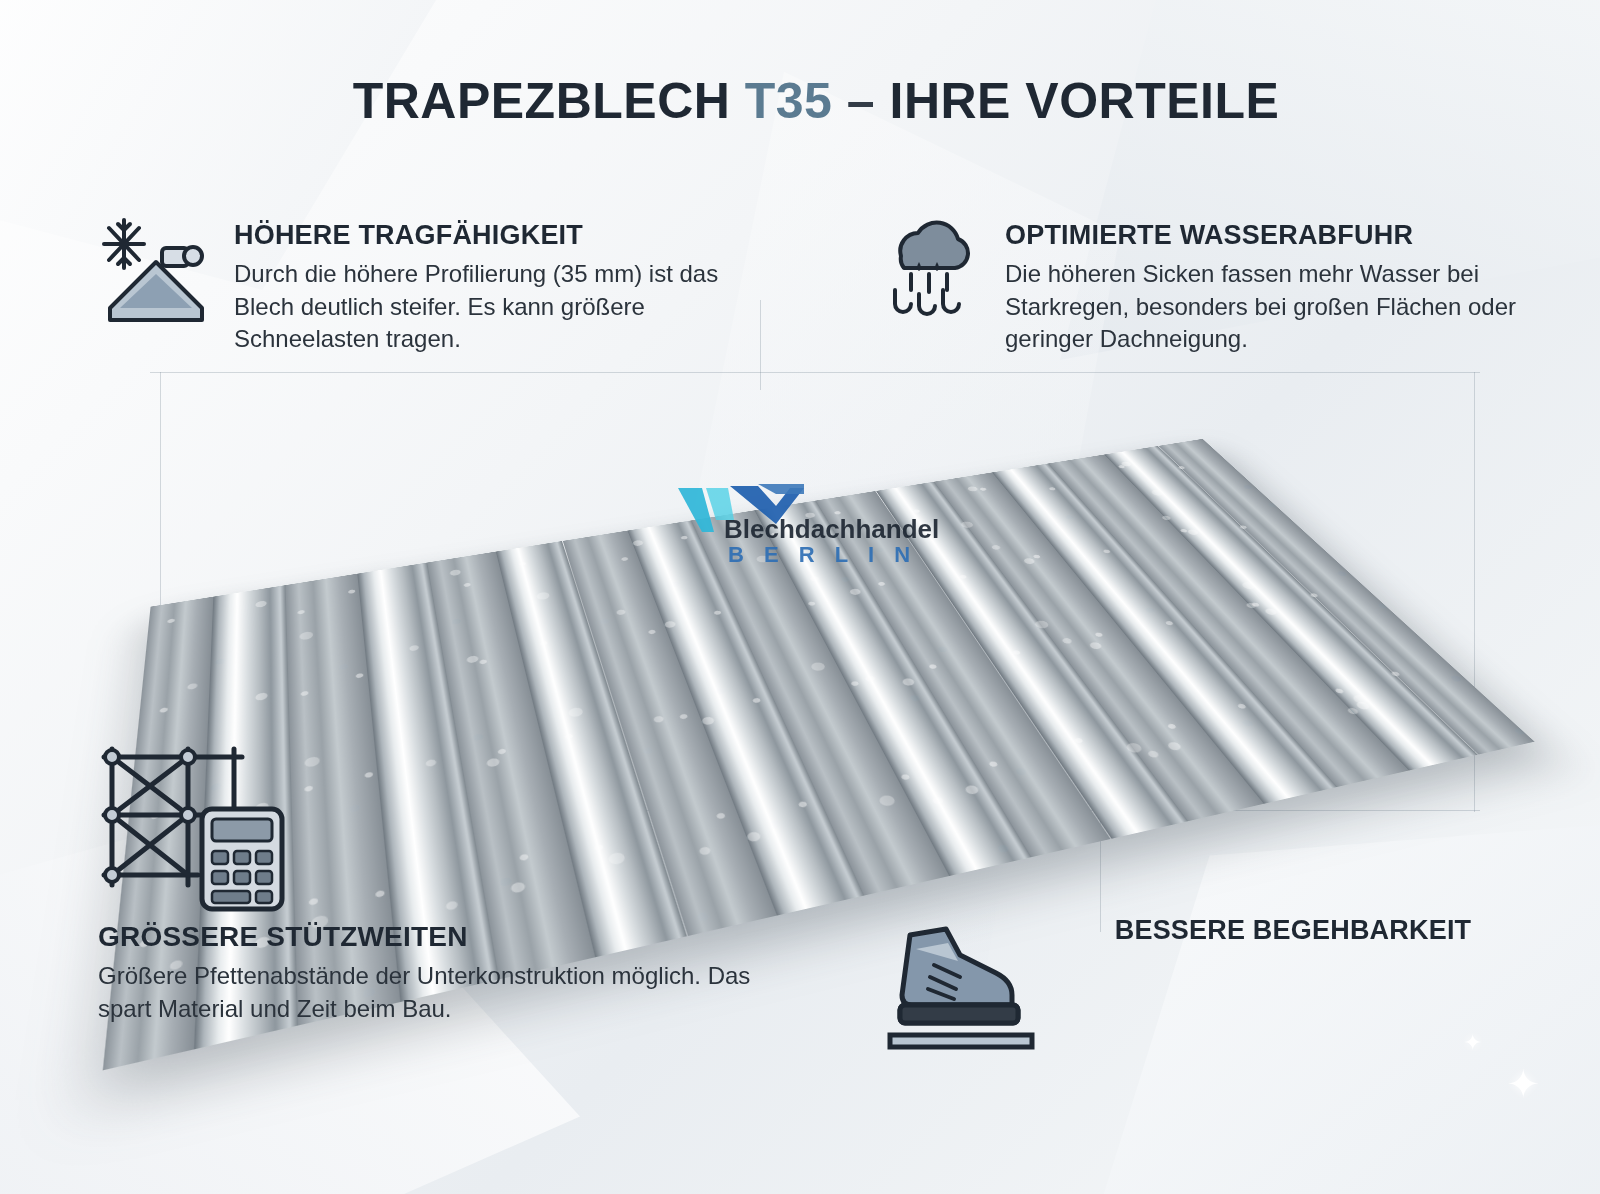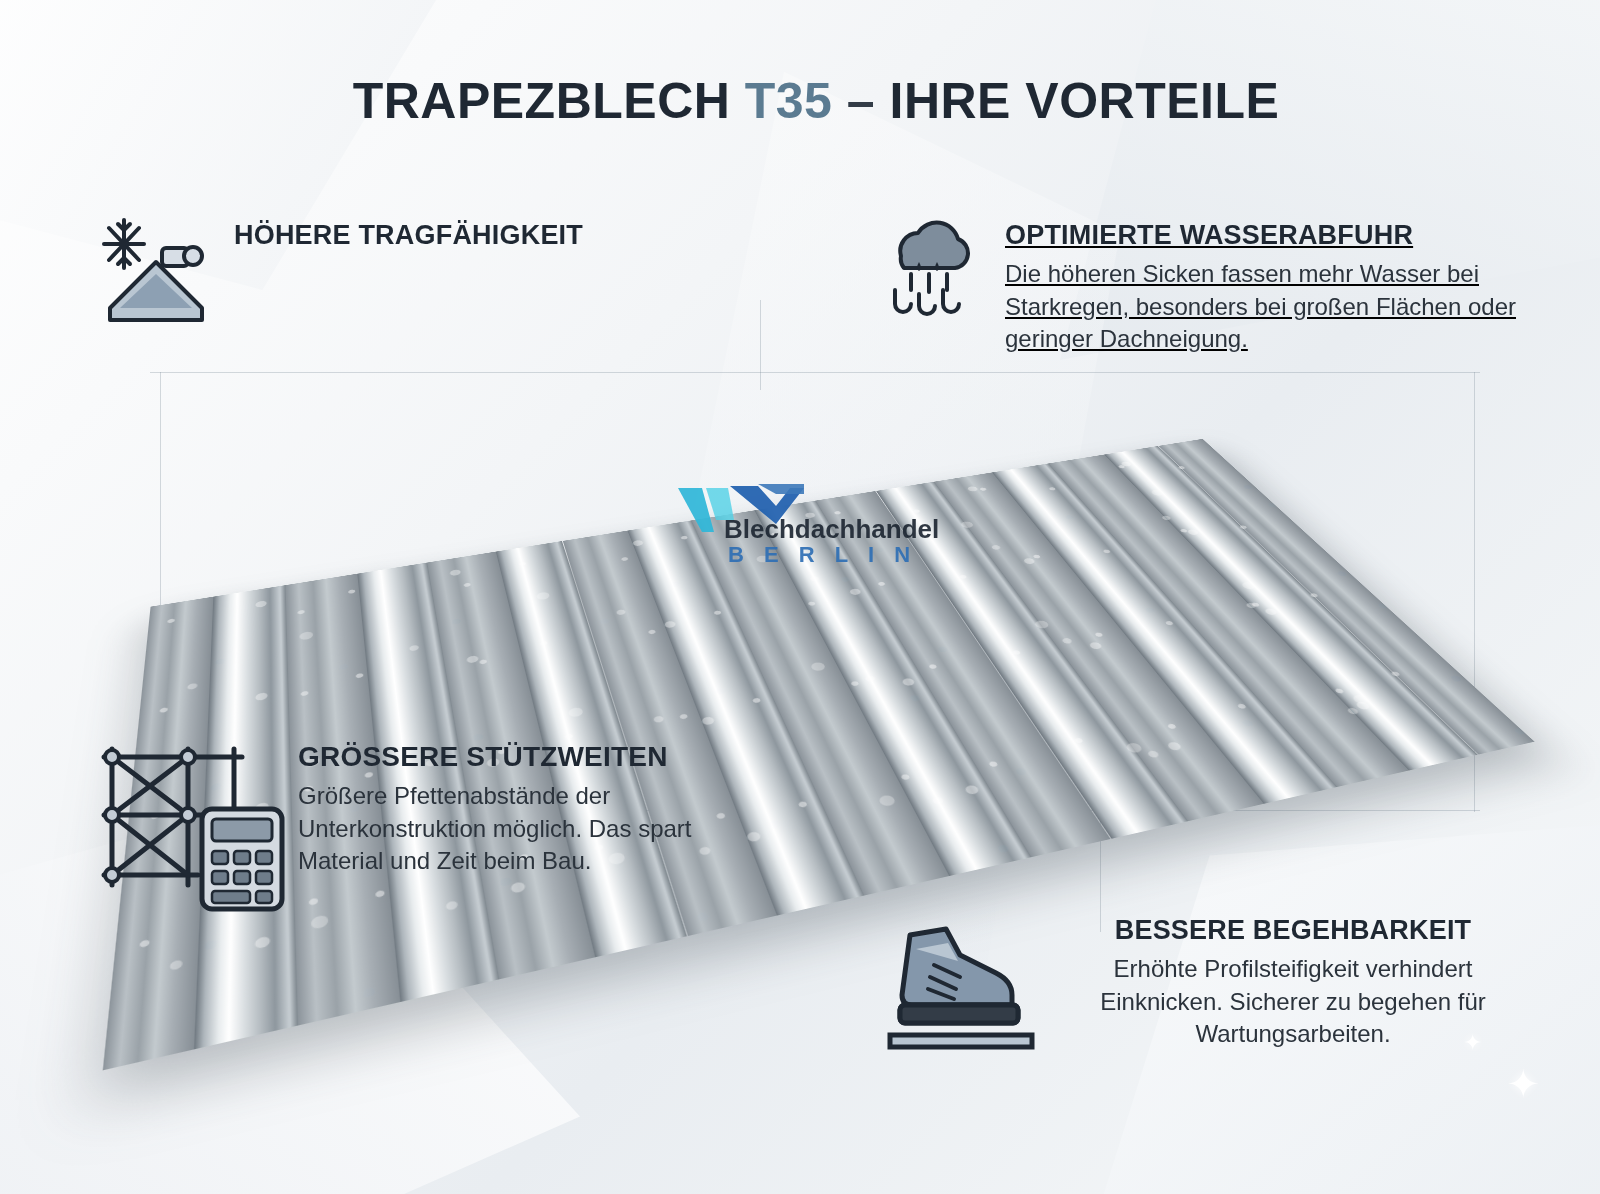--- a/index.html
+++ b/index.html
@@ -123,26 +123,26 @@
   
   #feature-tragfaehigkeit {
     left: 82px; top: 212px; width: 640px;
   }
   #feature-tragfaehigkeit .txt { padding-left: 18px; padding-top: 8px; }
 
   
   #feature-wasserabfuhr {
     left: 855px; top: 212px; width: 670px;
   }
-  #feature-wasserabfuhr .txt { padding-left: 16px; padding-top: 8px; text-decoration: underline; }
+  #feature-wasserabfuhr .txt { padding-left: 16px; padding-top: 8px; }
 
   
   #feature-stuetzweiten {
     left: 82px; top: 735px; width: 660px;
-    flex-direction: row;
+    flex-direction: column;
     align-items: flex-start;
   }
   #feature-stuetzweiten .icon-wrap { width: 200px; height: 180px; }
   #feature-stuetzweiten .txt { padding-top: 6px; }
   #feature-stuetzweiten .feat-title { font-size: 28px; }
 
   
   #feature-begehbarkeit {
     left: 870px; top: 915px; width: 650px;
   }
@@ -314,20 +314,21 @@
             <line x1="32" y1="52" x2="26" y2="46"></line>
         </g>
         <path d="M12 96 L58 50 L104 96 L104 108 L12 108 Z" fill="#b9c6d2" stroke="#1f2833" stroke-width="4" stroke-linejoin="round"></path>
         <path d="M22 96 L58 62 L94 96 Z" fill="#8da0b3"></path>
         <rect x="64" y="36" width="26" height="18" rx="4" fill="#d7dee6" stroke="#1f2833" stroke-width="4"></rect>
         <circle cx="95" cy="44" r="9" fill="#d7dee6" stroke="#1f2833" stroke-width="4"></circle>
       </svg>
     </div>
     <div class="txt">
       <div class="feat-title">HÖHERE TRAGFÄHIGKEIT</div>
+      <div class="feat-body">Durch die höhere Profilierung (35 mm) ist das Blech deutlich steifer. Es kann größere Schneelasten tragen.</div>
     </div>
   </div>
 
   <div class="feature" id="feature-wasserabfuhr">
     <div class="icon-wrap">
       <svg width="118" height="118" viewBox="0 0 118 118">
         <path d="M30 44 a18 18 0 0 1 17-23 a22 22 0 0 1 40 6 a15 15 0 0 1 -3 29 H33 a15 15 0 0 1 -3 -12 Z" fill="#7e8d9c" stroke="#1f2833" stroke-width="4" stroke-linejoin="round"></path>
         <g stroke="#1f2833" stroke-width="4" stroke-linecap="round" fill="none">
           <path d="M40 62 v16"></path>
             <path d="M58 62 v18"></path>
@@ -400,18 +401,17 @@
           <line x1="44" y1="62" x2="70" y2="74"></line>
           <line x1="42" y1="74" x2="68" y2="84"></line>
         </g>
         <rect x="14" y="90" width="118" height="18" rx="5" fill="#2c3views" stroke="#1f2833" stroke-width="5" fill-opacity="0"></rect>
         <rect x="14" y="90" width="118" height="18" rx="5" fill="#333c47" stroke="#1f2833" stroke-width="5"></rect>
         <path d="M4 120 L146 120 L146 132 L4 132 Z" fill="#b9c6d2" stroke="#1f2833" stroke-width="5"></path>
       </svg>
     </div>
     <div class="txt">
       <div class="feat-title">BESSERE BEGEHBARKEIT</div>
-      <div class="feat-body">Erhöhte Profilsteifigkeit verhindert Einknicken. Sicherer zu begehen für Wartungsarbeiten.</div>
     </div>
   </div>
 
 
 </div>
 
 </body></html>

